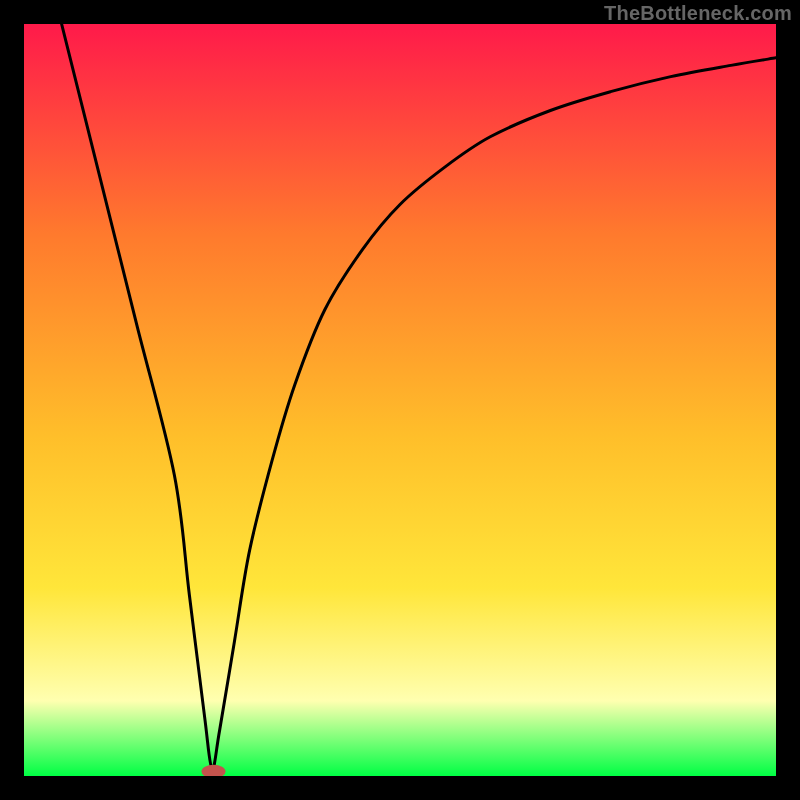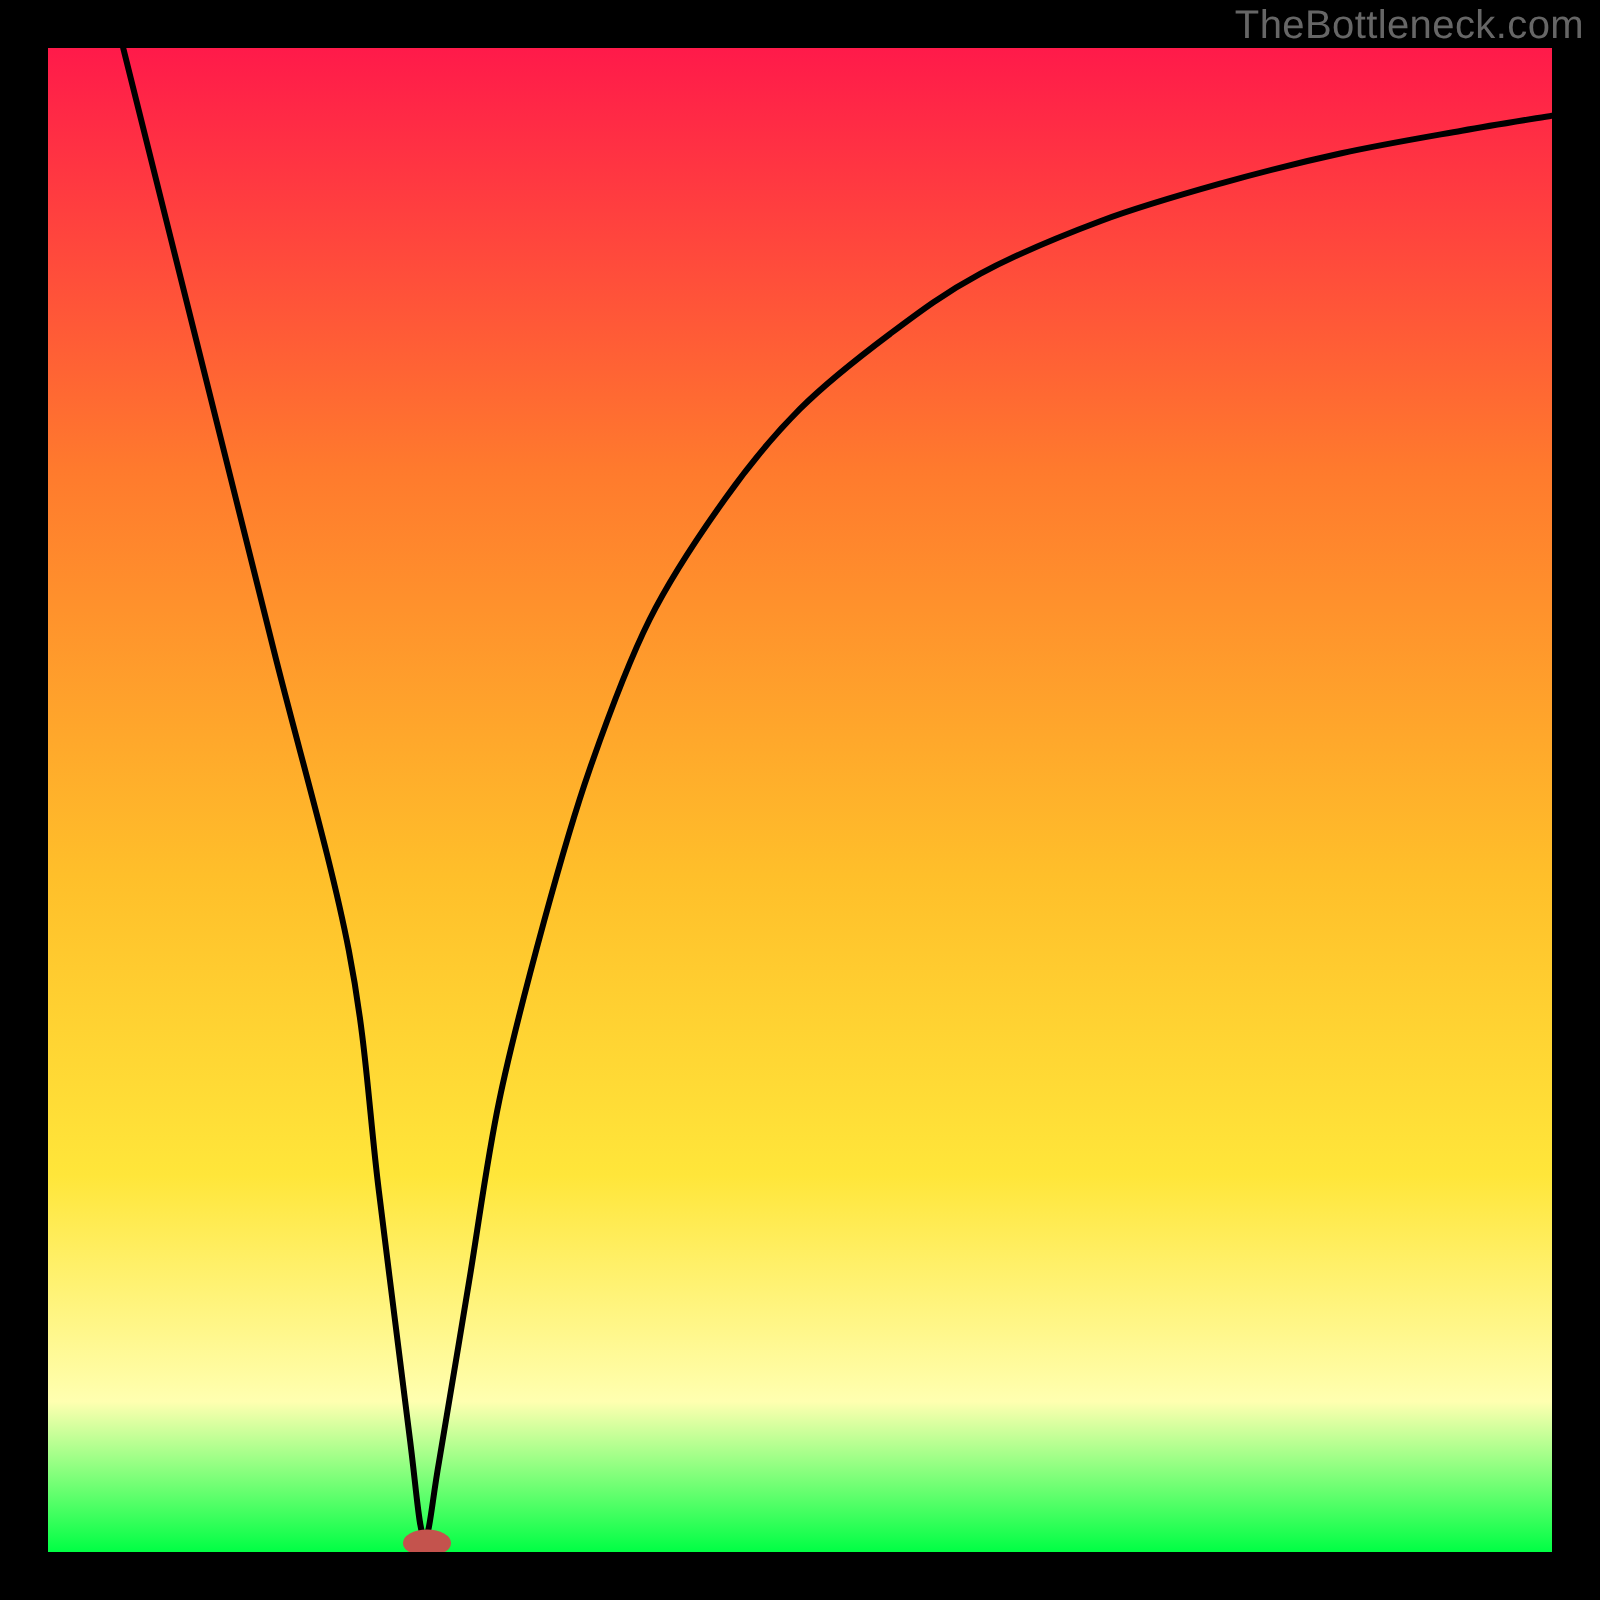--- a/index.html
+++ b/index.html
@@ -19,21 +19,21 @@
     height: 752px;
     background: #00ff44;
   }
   .watermark {
     position: absolute;
     top: 2px;
     right: 8px;
     color: #666666;
     font-size: 20px;
     letter-spacing: 0.2px;
-    font-weight: 400;
+    font-weight: 700;
   }
   svg { display: block; }
 </style>
 </head>
 <body>
 
 <div class="watermark">TheBottleneck.com</div>
 
 <div class="frame">
   <svg id="chart-svg" width="752" height="752" viewBox="0 0 752 752">

